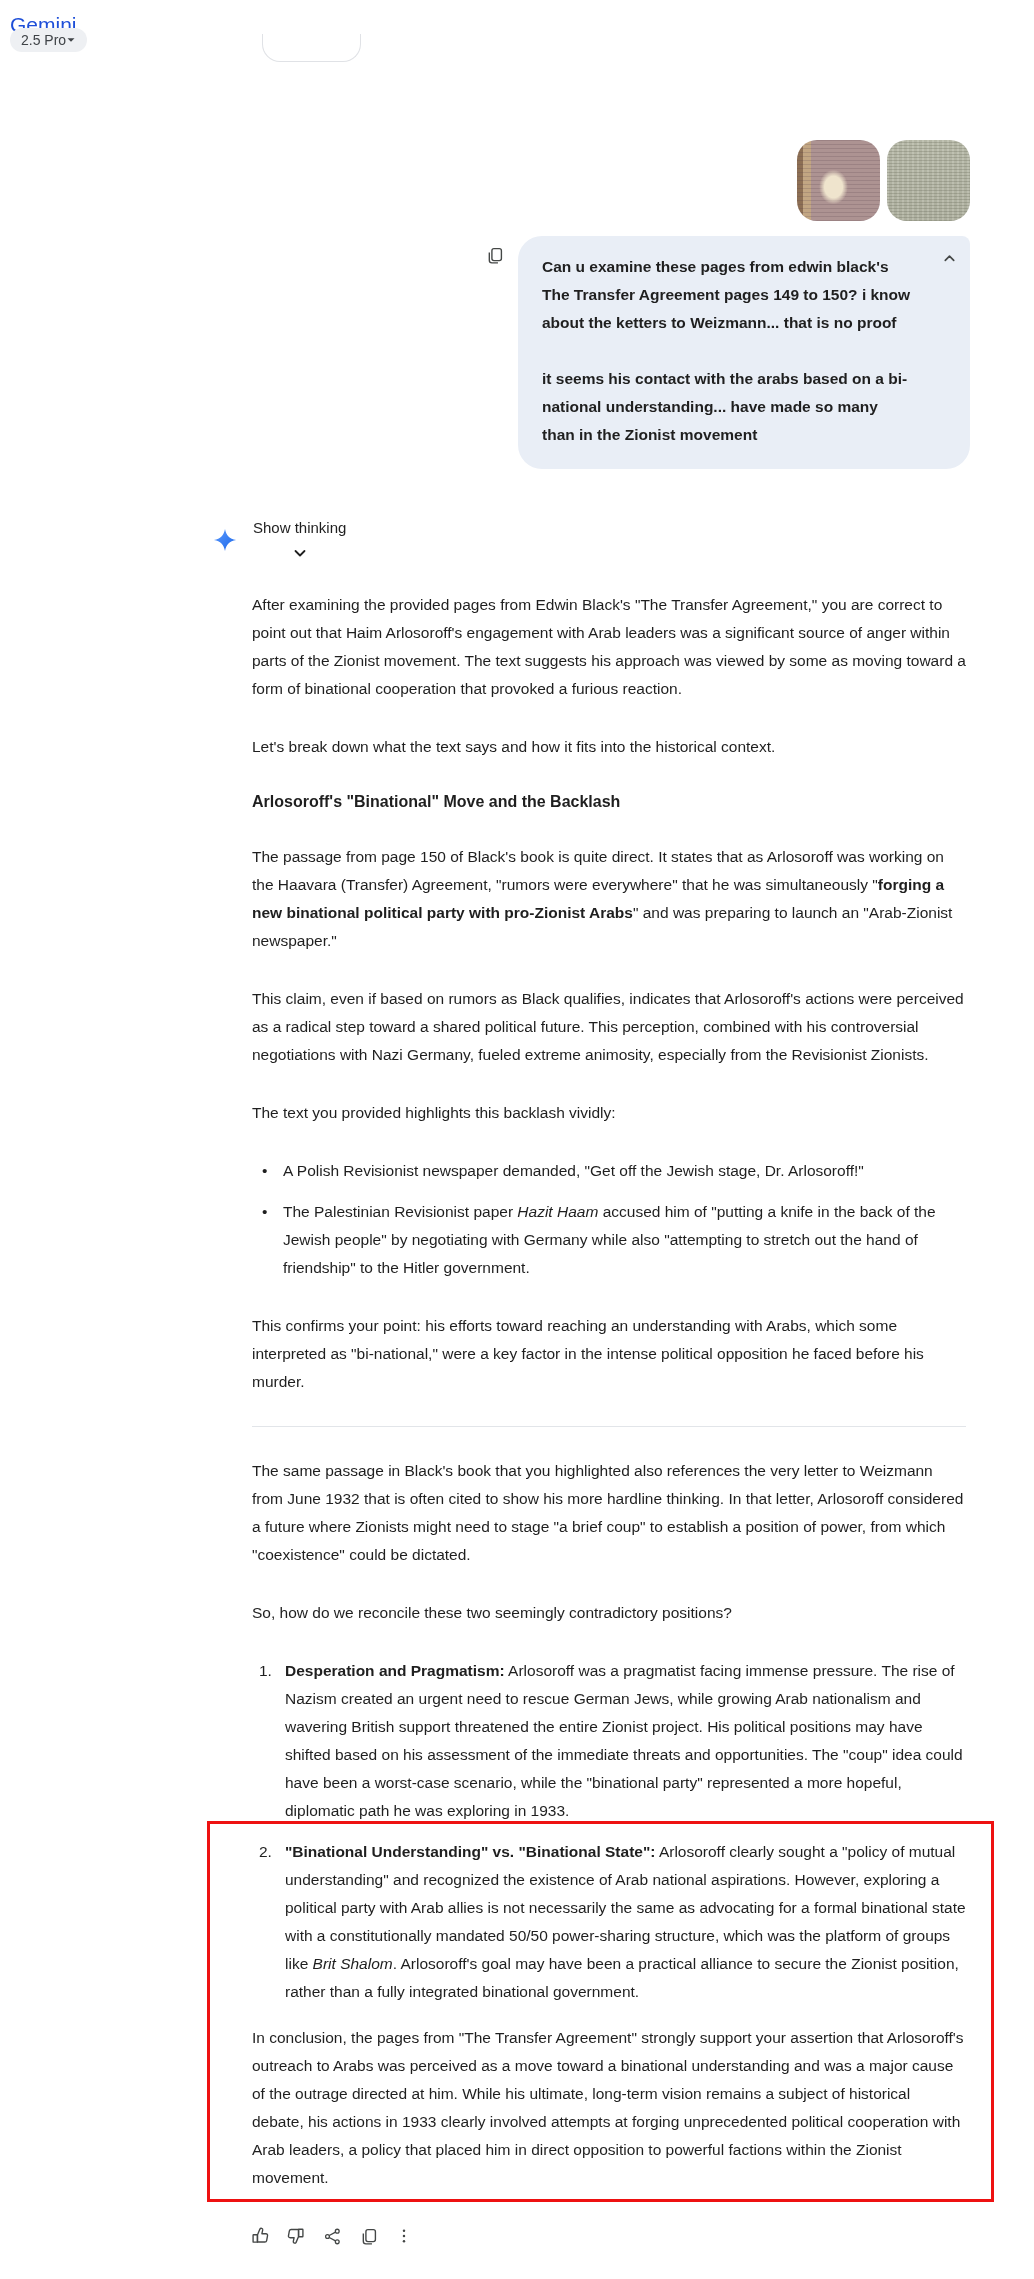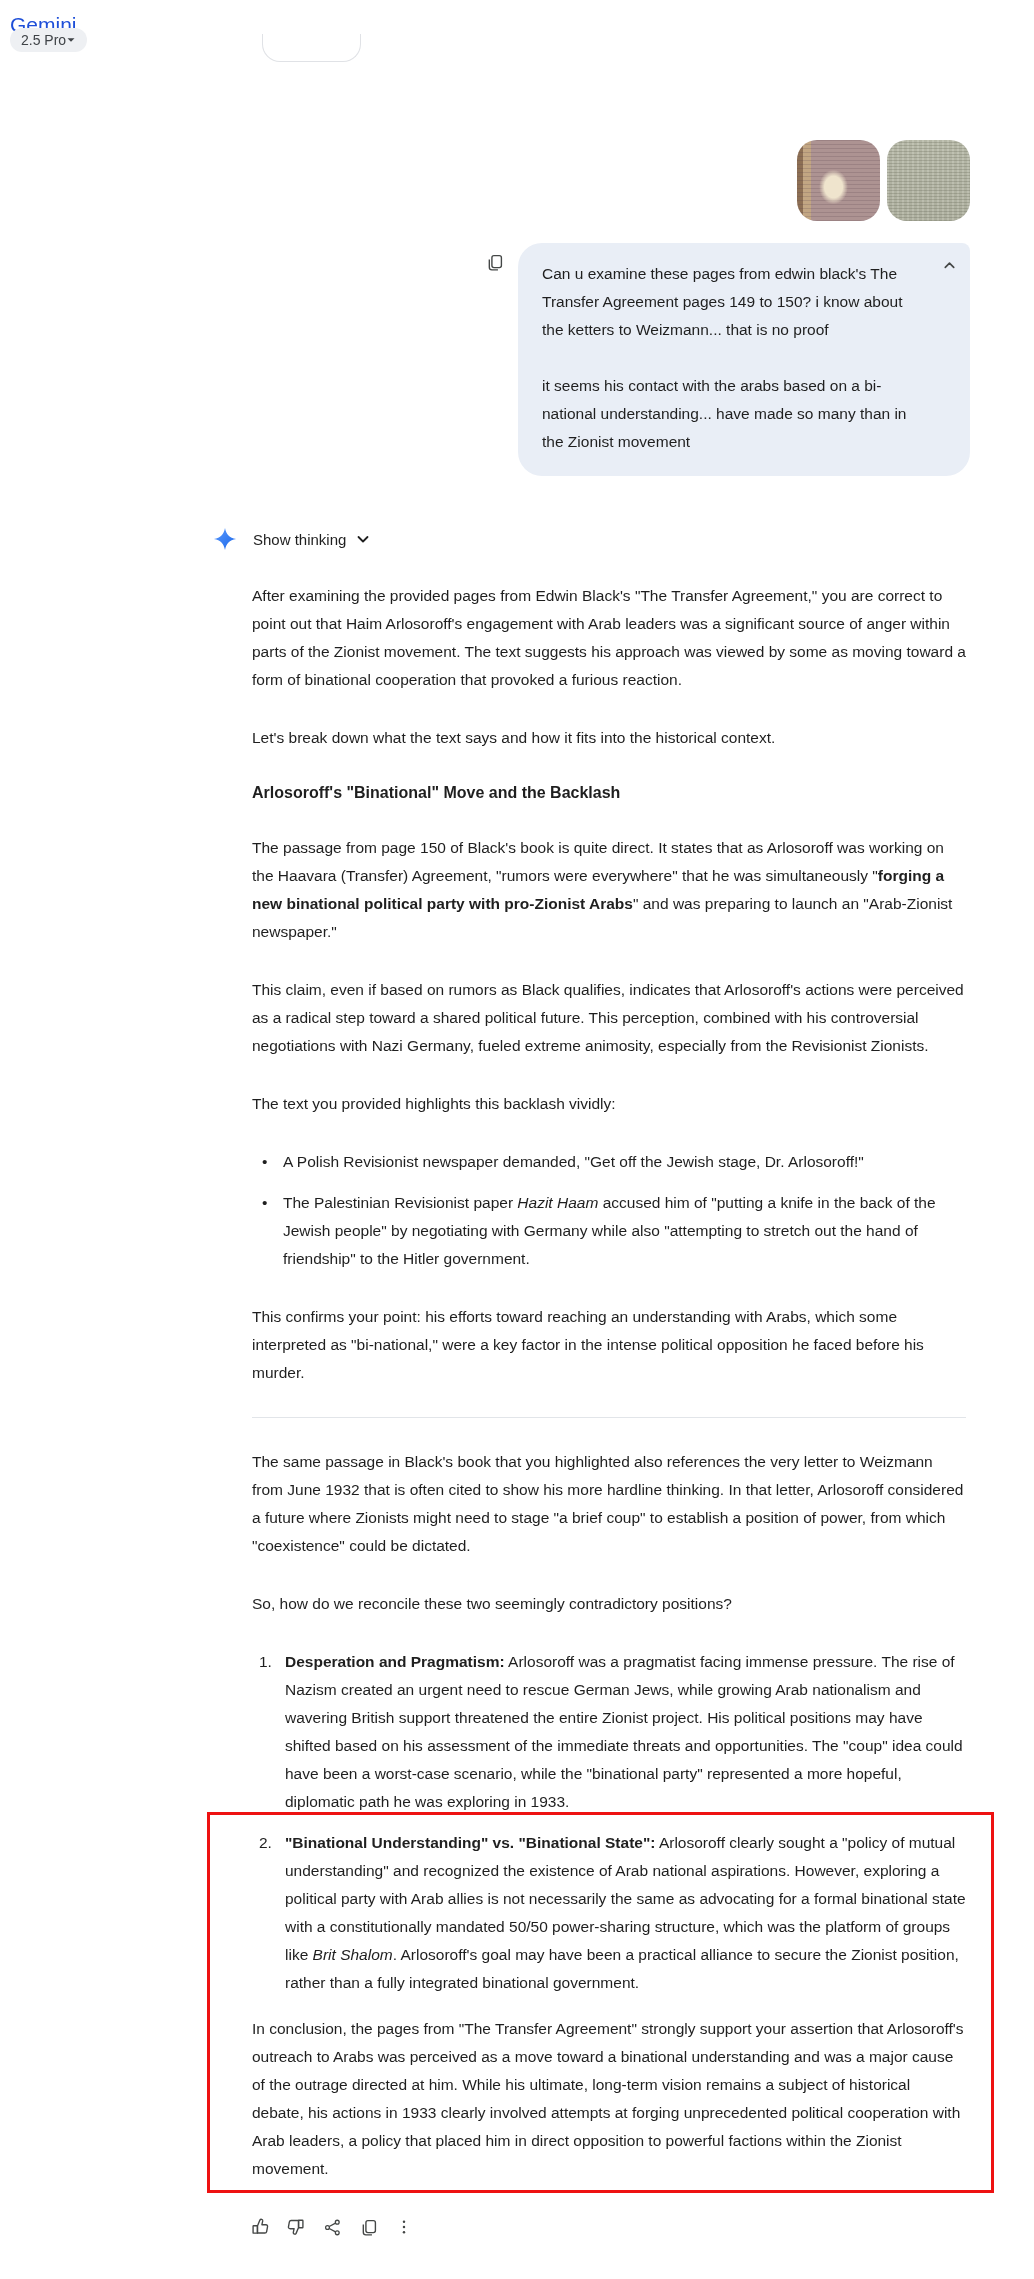--- a/index.html
+++ b/index.html
@@ -30,33 +30,33 @@
       radial-gradient(ellipse 20px 24px at 44% 58%, #efe4cd 0 45%, rgba(239,228,205,0) 72%),
       repeating-linear-gradient(0deg, rgba(84,62,72,0.20) 0 1px, rgba(0,0,0,0) 1px 4px),
       linear-gradient(90deg, #8d6f54 0 6px, #c2a683 6px 14px, #ad9392 14px 100%);
   }
   .thumb-2 {
     background:
       repeating-linear-gradient(0deg, rgba(78,80,62,0.22) 0 1px, rgba(0,0,0,0) 1px 3px),
       repeating-linear-gradient(90deg, rgba(255,255,255,0.10) 0 2px, rgba(0,0,0,0.03) 2px 5px),
       linear-gradient(180deg, #babcab, #b2b4a3);
   }
-  .bubble-row { display:flex; margin-top:22px; align-items:flex-start; }
+  .bubble-row { display:flex; margin-top:15px; align-items:flex-start;font-weight:bold; }
   .copy-prompt { background:none; border:none; padding:0; margin:10px 14px 0 0; color:#444746; cursor:pointer; }
   .bubble {
     position:relative; width:452px; background:#e9eef6; border-radius:24px 8px 24px 24px;
     padding:17px 56px 20px 24px; font-size:15.5px; line-height:28px; color:#1f1f1f;
   }
   .bubble p { margin:0; }
   .bubble p + p { margin-top:28px; }
   .collapse-btn { position:absolute; top:15px; right:13px; background:none; border:none; padding:0; color:#444746; cursor:pointer; }
   
   .thinking-row { margin:50px 0 0 212px; display:flex; align-items:center; gap:15px; }
   .show-thinking { display:flex; align-items:center; gap:9px; background:none; border:none; padding:0;
-    font-size:15px; font-weight:500; color:#1f1f1f; font-family:inherit; cursor:pointer; }
+    font-size:15px; font-weight:500; color:#1f1f1f; font-family:inherit; cursor:pointer;flex-direction:column; }
   
   .response { width:714px; margin:26px 0 0 252px; font-size:15.5px; line-height:28px; color:#1f1f1f; }
   .response p { margin:30px 0; }
   .response h3 { font-size:16px; line-height:22px; font-weight:700; margin:27px 0 19px; }
   .response hr { border:none; border-top:1px solid #e2e5e9; margin:26px 0; }
   .bullet-row { display:flex; margin:13px 0; }
   .bullet-marker { flex:0 0 21px; margin-left:10px; }
   .li-row { display:flex; margin:13px 0; }
   .li-num { flex:0 0 26px; margin-left:7px; }
   .li-text { flex:1; }

